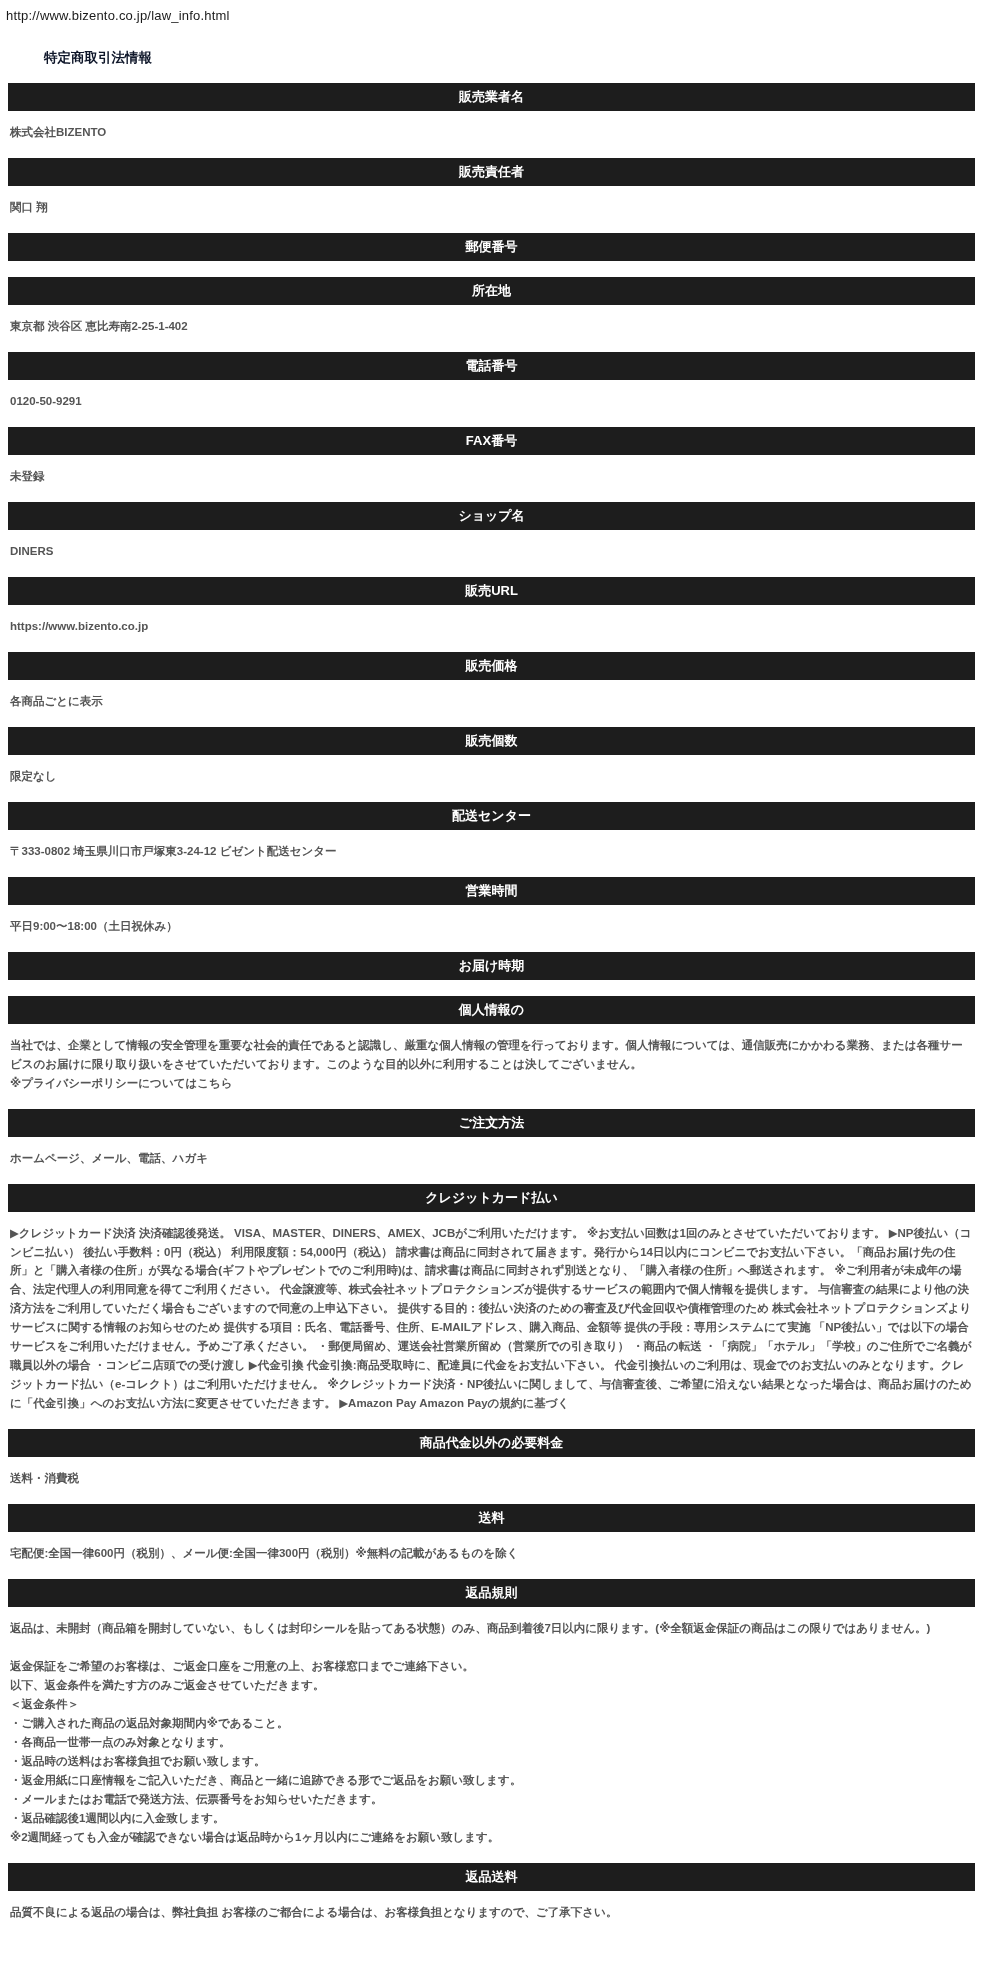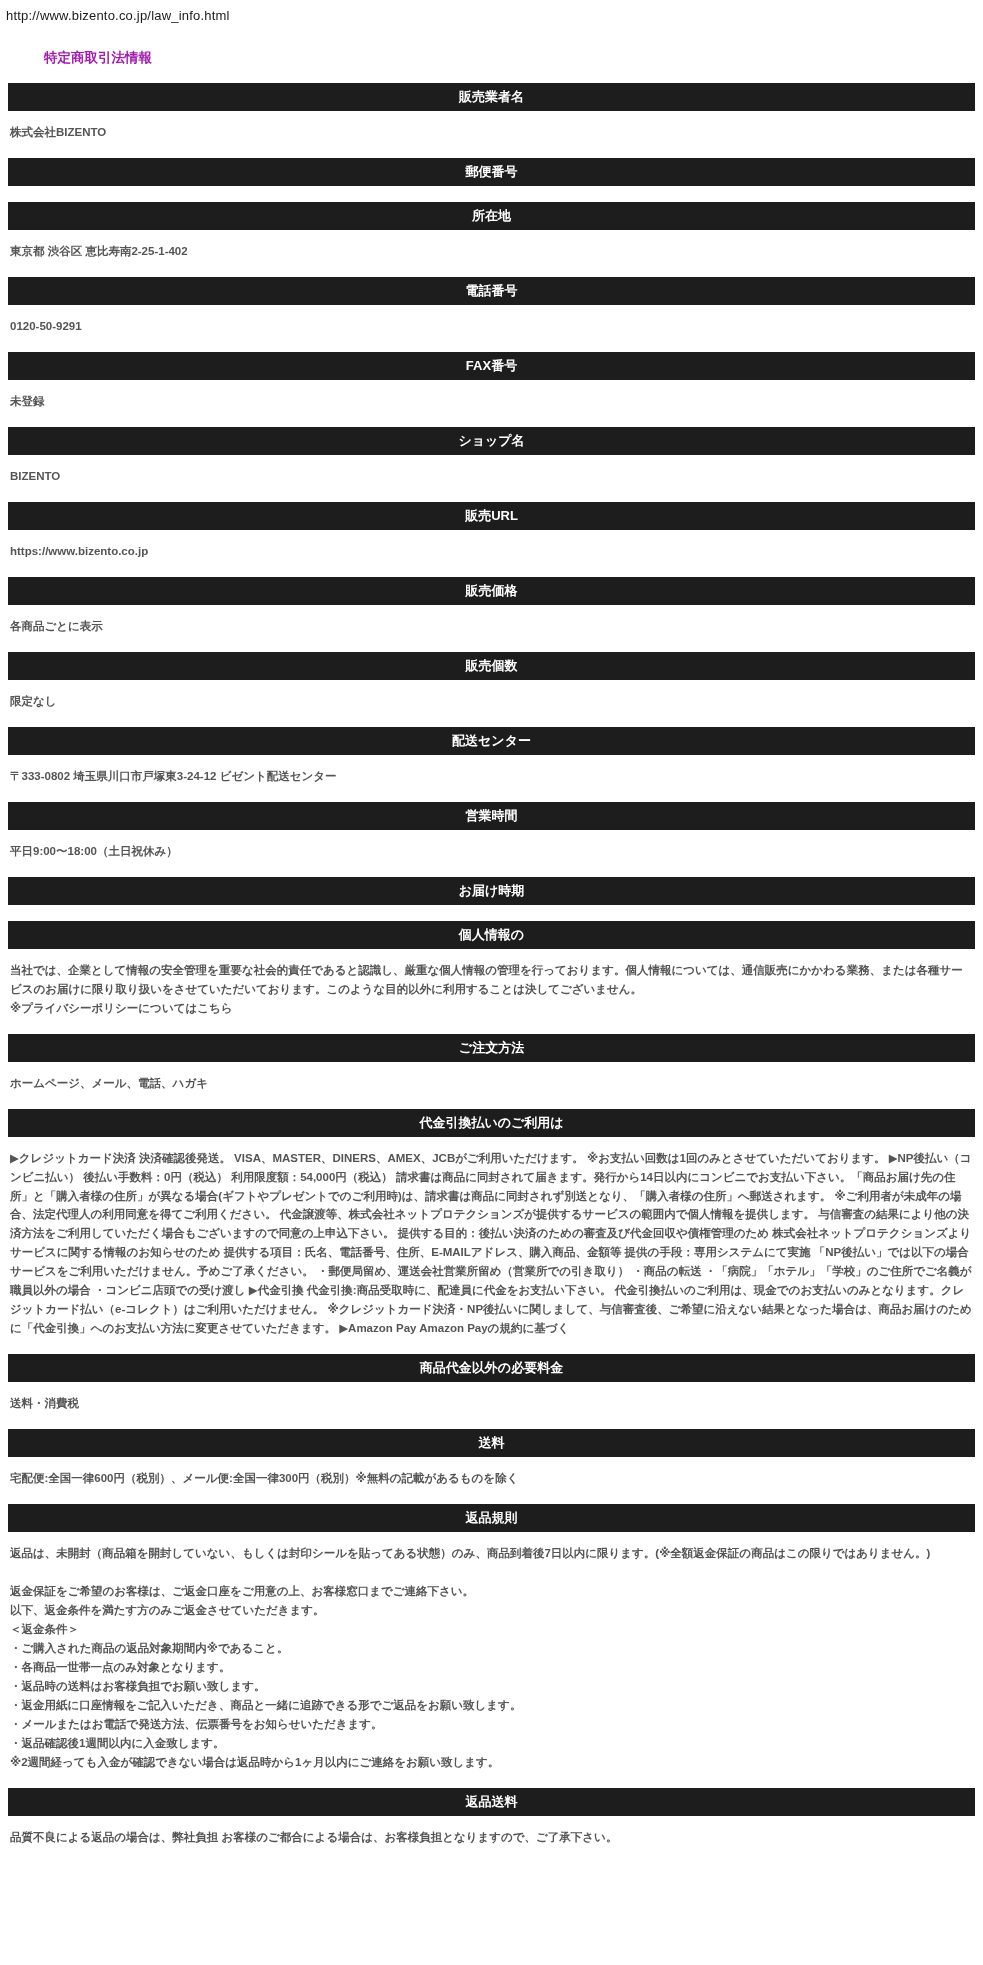--- a/index.html
+++ b/index.html
@@ -21,21 +21,21 @@
     color:#1a1a1a;
     padding:8px 6px 0 6px;
     letter-spacing:0.2px;
   }
   .content{
     padding:0 8px;
   }
   .page-title{
     font-size:13.5px;
     font-weight:bold;
-    color:#a21caf;
+    color:#0f172a;
     margin:26px 0 12px 0;
     padding-left:36px;
   }
   .section-heading{
     background:var(--bar-bg,#1d1d1d);
     color:var(--bar-text,#fff);
     text-align:center;
     font-size:13px;
     font-weight:bold;
     padding:7px 0;
@@ -58,20 +58,24 @@
 
 <div class="content">
   <div class="page-title">特定商取引法情報</div>
 
   <div id="sections">
   <section>
     <div class="section-heading">販売業者名</div>
     <div class="section-body">株式会社BIZENTO</div>
   </section>
 
+  <section>
+    <div class="section-heading">販売責任者</div>
+    <div class="section-body">関口 翔</div>
+  </section>
 
   <section>
     <div class="section-heading">郵便番号</div>
   </section>
 
   <section>
     <div class="section-heading">所在地</div>
     <div class="section-body">東京都 渋谷区 恵比寿南2-25-1-402</div>
   </section>
 
@@ -80,21 +84,21 @@
     <div class="section-body">0120-50-9291</div>
   </section>
 
   <section>
     <div class="section-heading">FAX番号</div>
     <div class="section-body">未登録</div>
   </section>
 
   <section>
     <div class="section-heading">ショップ名</div>
-    <div class="section-body">BIZENTO</div>
+    <div class="section-body">DINERS</div>
   </section>
 
   <section>
     <div class="section-heading">販売URL</div>
     <div class="section-body">https://www.bizento.co.jp</div>
   </section>
 
   <section>
     <div class="section-heading">販売価格</div>
     <div class="section-body">各商品ごとに表示</div>
@@ -124,21 +128,21 @@
     <div class="section-body">当社では、企業として情報の安全管理を重要な社会的責任であると認識し、厳重な個人情報の管理を行っております。個人情報については、通信販売にかかわる業務、または各種サービスのお届けに限り取り扱いをさせていただいております。このような目的以外に利用することは決してございません。
 ※プライバシーポリシーについてはこちら</div>
   </section>
 
   <section>
     <div class="section-heading">ご注文方法</div>
     <div class="section-body">ホームページ、メール、電話、ハガキ</div>
   </section>
 
   <section>
-    <div class="section-heading">代金引換払いのご利用は</div>
+    <div class="section-heading">クレジットカード払い</div>
     <div class="section-body">▶クレジットカード決済 決済確認後発送。 VISA、MASTER、DINERS、AMEX、JCBがご利用いただけます。 ※お支払い回数は1回のみとさせていただいております。 ▶NP後払い（コンビニ払い） 後払い手数料：0円（税込） 利用限度額：54,000円（税込） 請求書は商品に同封されて届きます。発行から14日以内にコンビニでお支払い下さい。「商品お届け先の住所」と「購入者様の住所」が異なる場合(ギフトやプレゼントでのご利用時)は、請求書は商品に同封されず別送となり、「購入者様の住所」へ郵送されます。 ※ご利用者が未成年の場合、法定代理人の利用同意を得てご利用ください。 代金譲渡等、株式会社ネットプロテクションズが提供するサービスの範囲内で個人情報を提供します。 与信審査の結果により他の決済方法をご利用していただく場合もございますので同意の上申込下さい。 提供する目的：後払い決済のための審査及び代金回収や債権管理のため 株式会社ネットプロテクションズよりサービスに関する情報のお知らせのため 提供する項目：氏名、電話番号、住所、E-MAILアドレス、購入商品、金額等 提供の手段：専用システムにて実施 「NP後払い」では以下の場合サービスをご利用いただけません。予めご了承ください。 ・郵便局留め、運送会社営業所留め（営業所での引き取り） ・商品の転送 ・「病院」「ホテル」「学校」のご住所でご名義が職員以外の場合 ・コンビニ店頭での受け渡し ▶代金引換 代金引換:商品受取時に、配達員に代金をお支払い下さい。 代金引換払いのご利用は、現金でのお支払いのみとなります。クレジットカード払い（e-コレクト）はご利用いただけません。 ※クレジットカード決済・NP後払いに関しまして、与信審査後、ご希望に沿えない結果となった場合は、商品お届けのために「代金引換」へのお支払い方法に変更させていただきます。 ▶Amazon Pay Amazon Payの規約に基づく</div>
   </section>
 
   <section>
     <div class="section-heading">商品代金以外の必要料金</div>
     <div class="section-body">送料・消費税</div>
   </section>
 
   <section>
     <div class="section-heading">送料</div>

